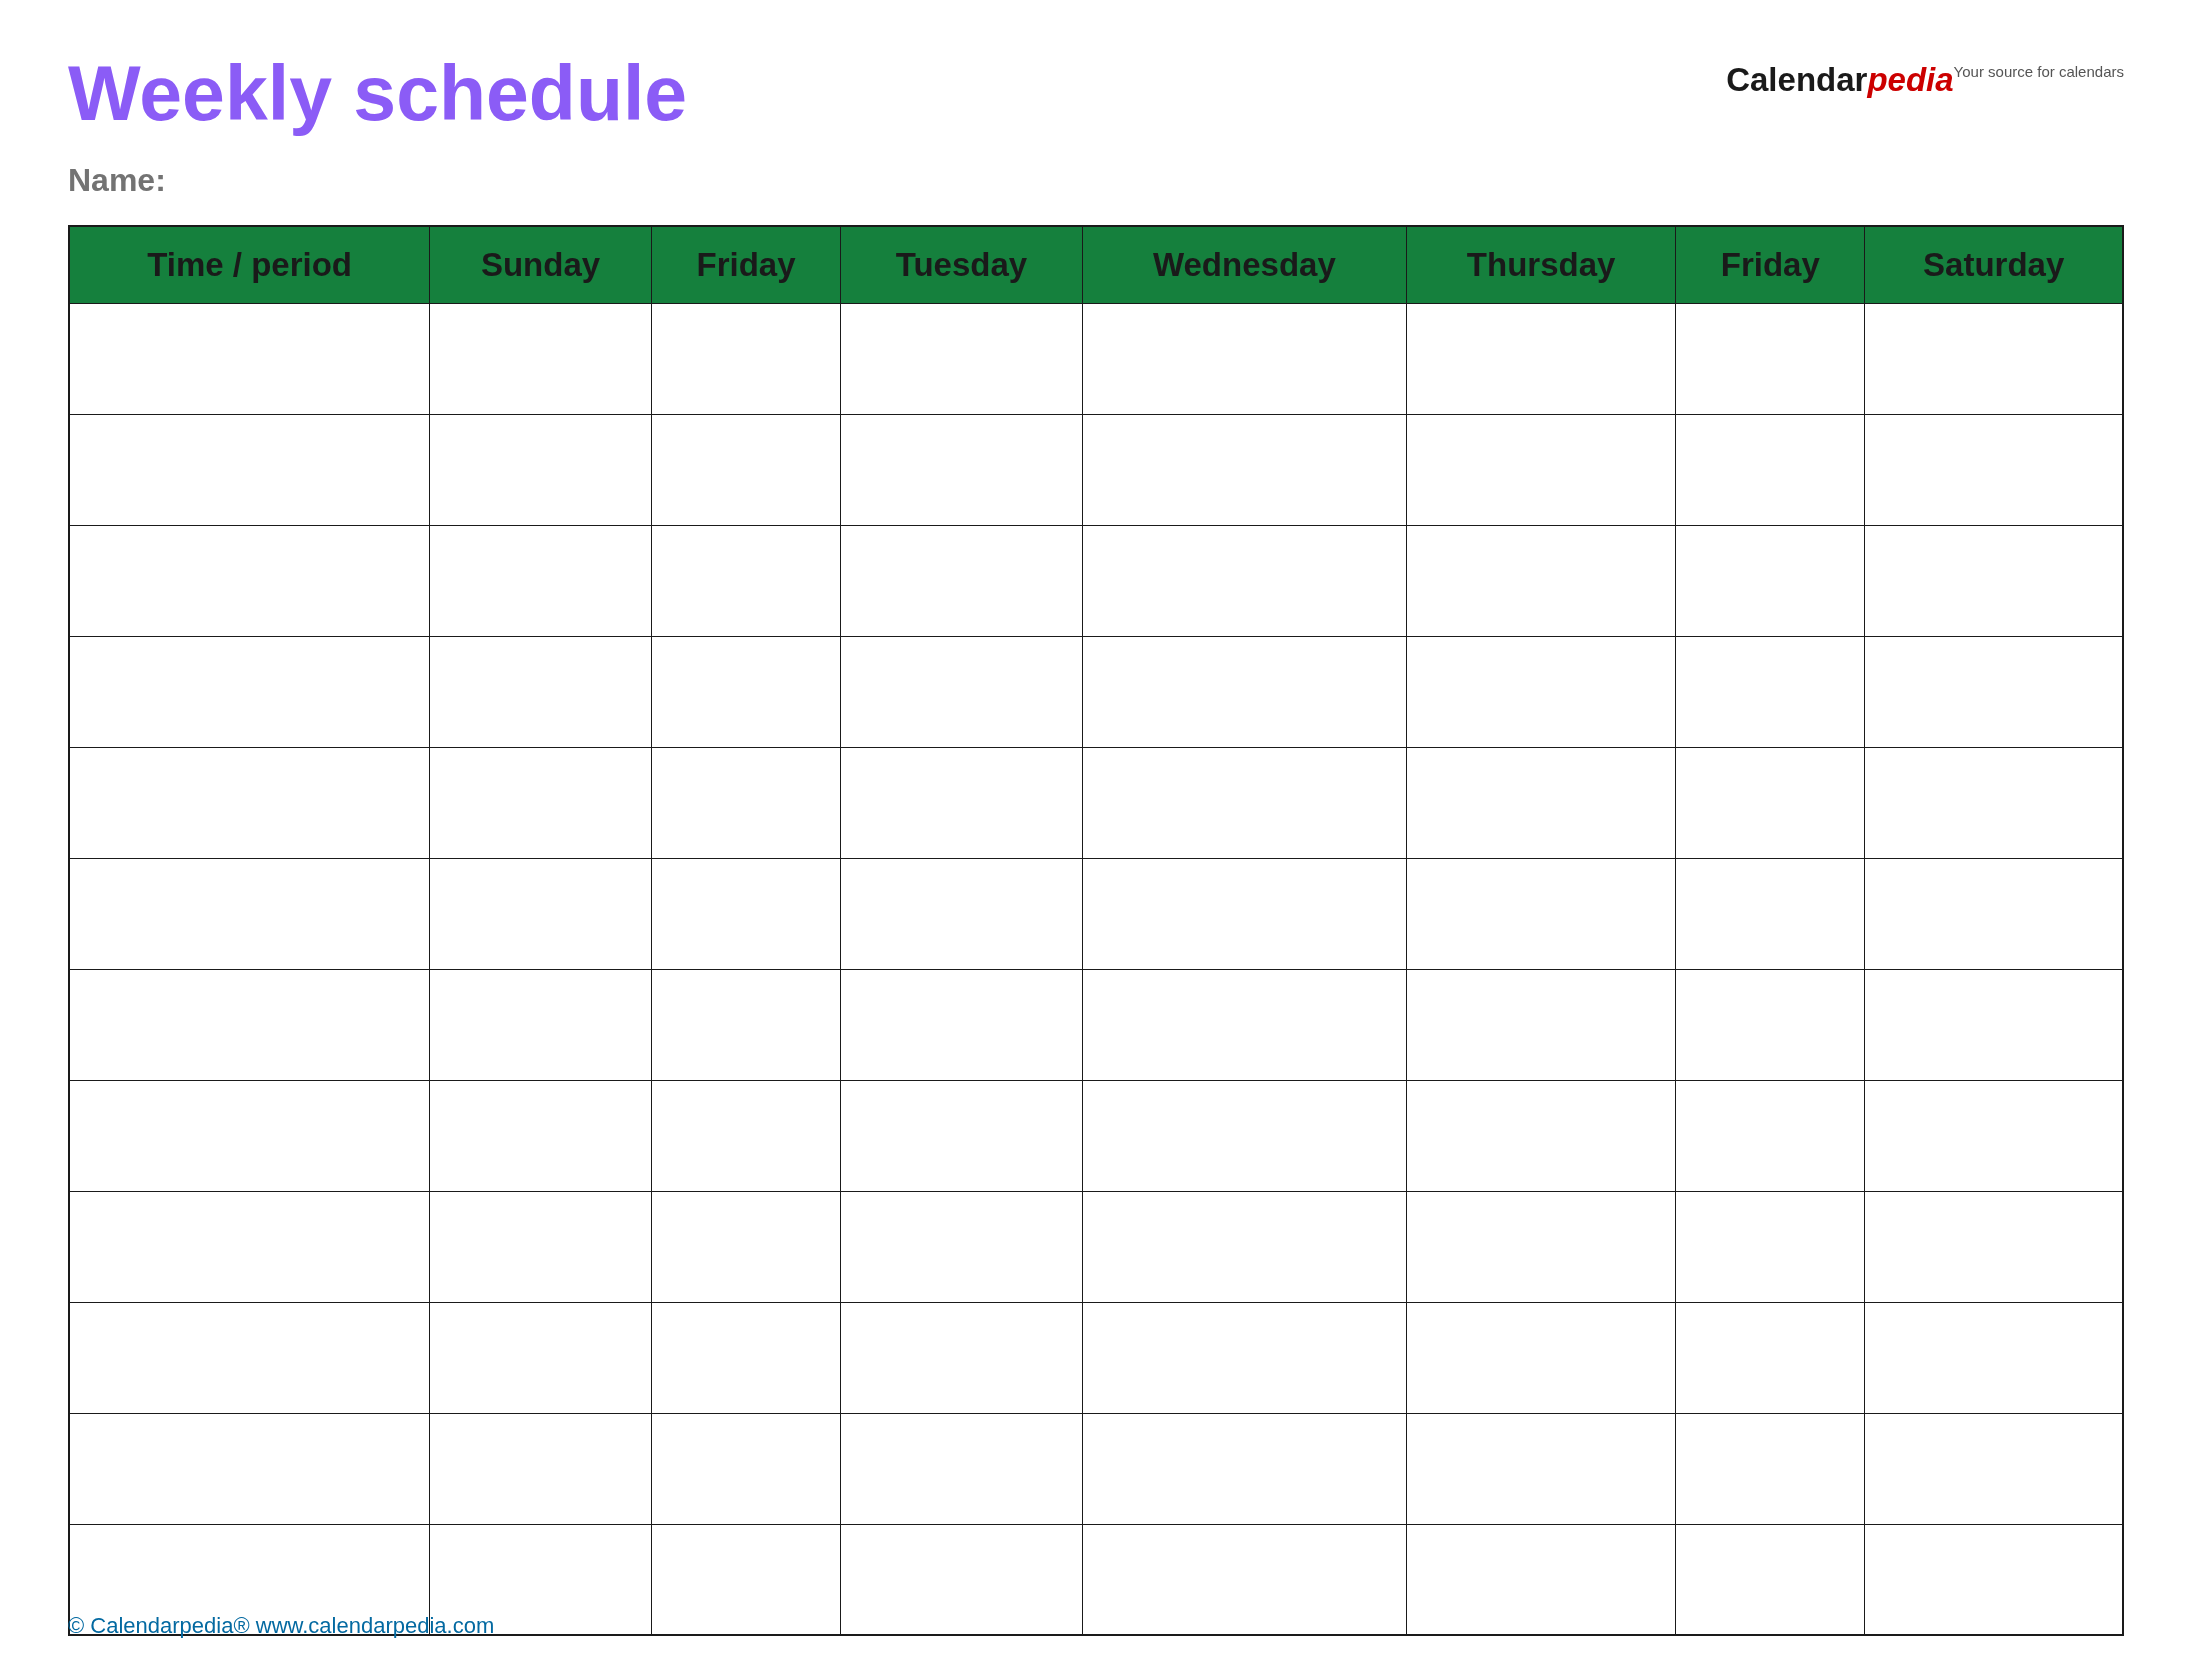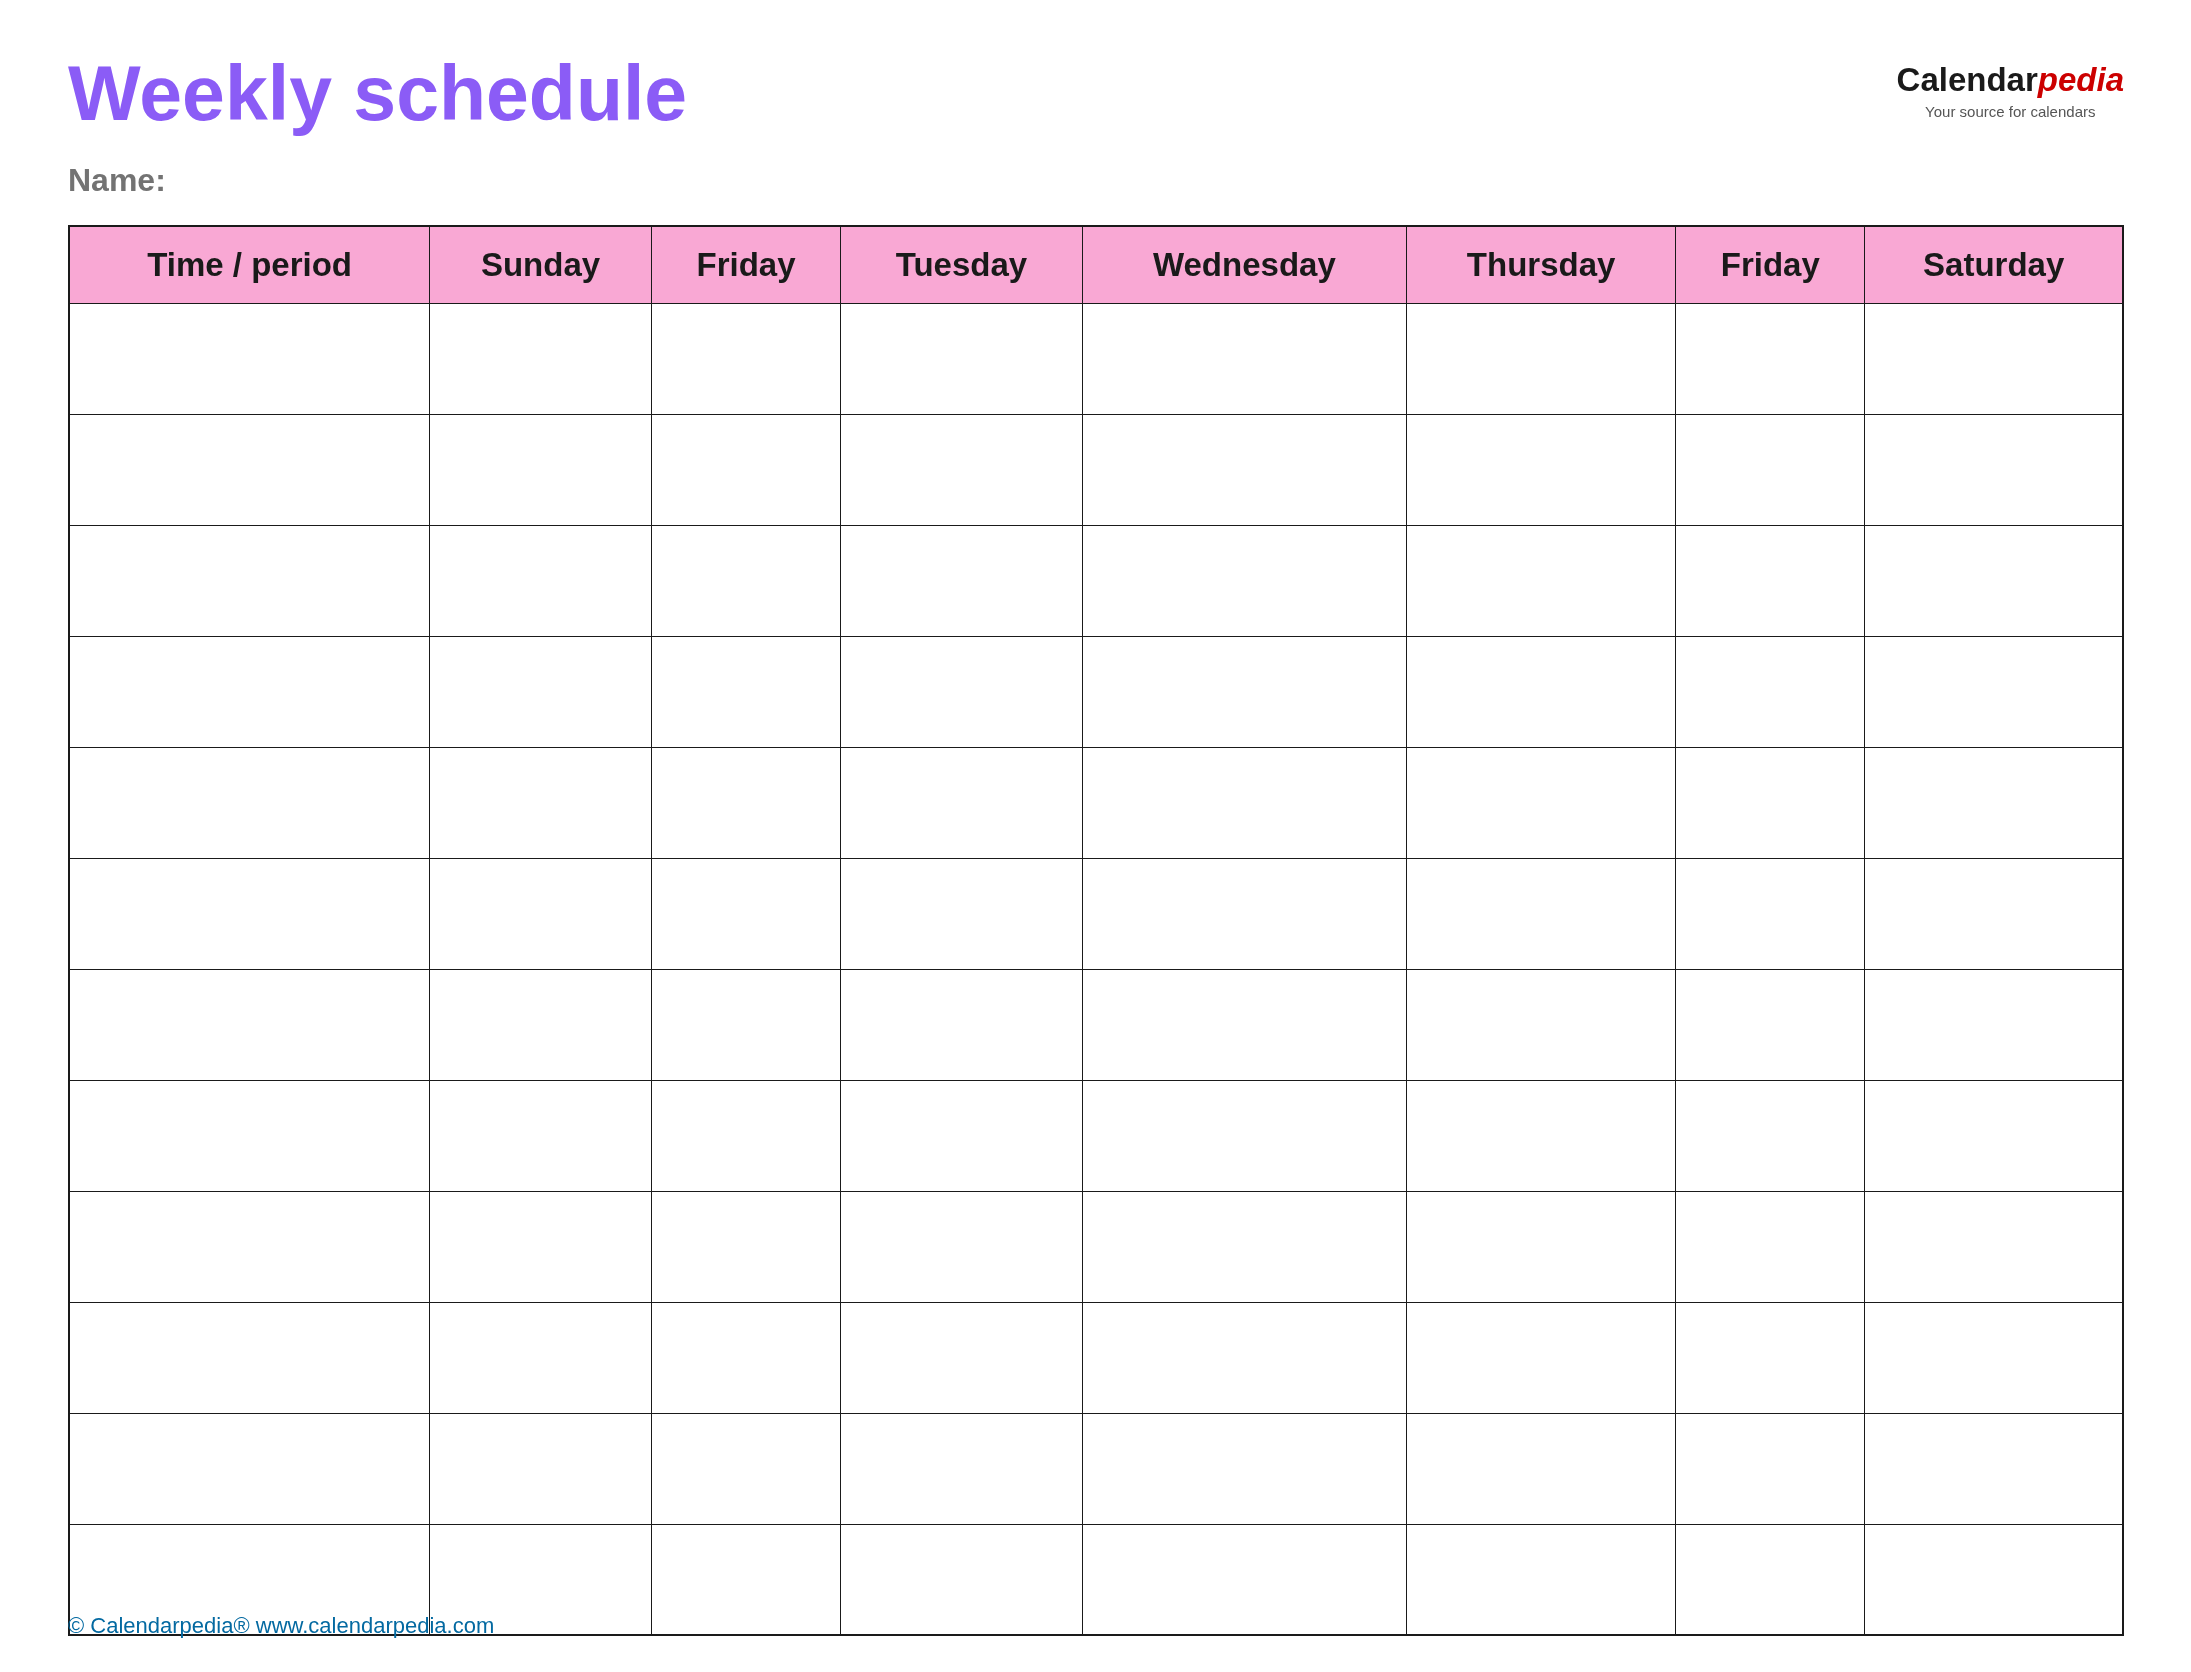--- a/index.html
+++ b/index.html
@@ -26,22 +26,22 @@
 
     .page-title {
       font-size: 77px;
       font-weight: 900;
       color: #8b5cf6;
       line-height: 1.1;
     }
 
     .logo-container {
       display: flex;
-      flex-direction: column;
-      align-items: center;
+      flex-direction: row;
+      align-items: flex-start;
       margin-top: 8.6px;
       margin-left: 12px;
     }
 
     .logo-text {
       font-size: 33px;
       font-weight: normal;
       color: #1a1a1a;
       line-height: 1.2;
     }
@@ -84,21 +84,21 @@
       border: 1.7px solid #1a1a1a;
       padding: 0;
     }
 
     .schedule-table thead th {
       font-size: 33px;
       font-weight: bold;
       color: #1a1a1a;
       text-align: center;
       padding: 19px 8.6px;
-      background: #f9a8d4;
+      background: #15803d;
       margin-left: 48px;
     }
 
     .schedule-table thead th:first-child {
       font-size: 33px;
       font-weight: bold;
     }
 
     .schedule-table tbody td {
       height: 111px;

